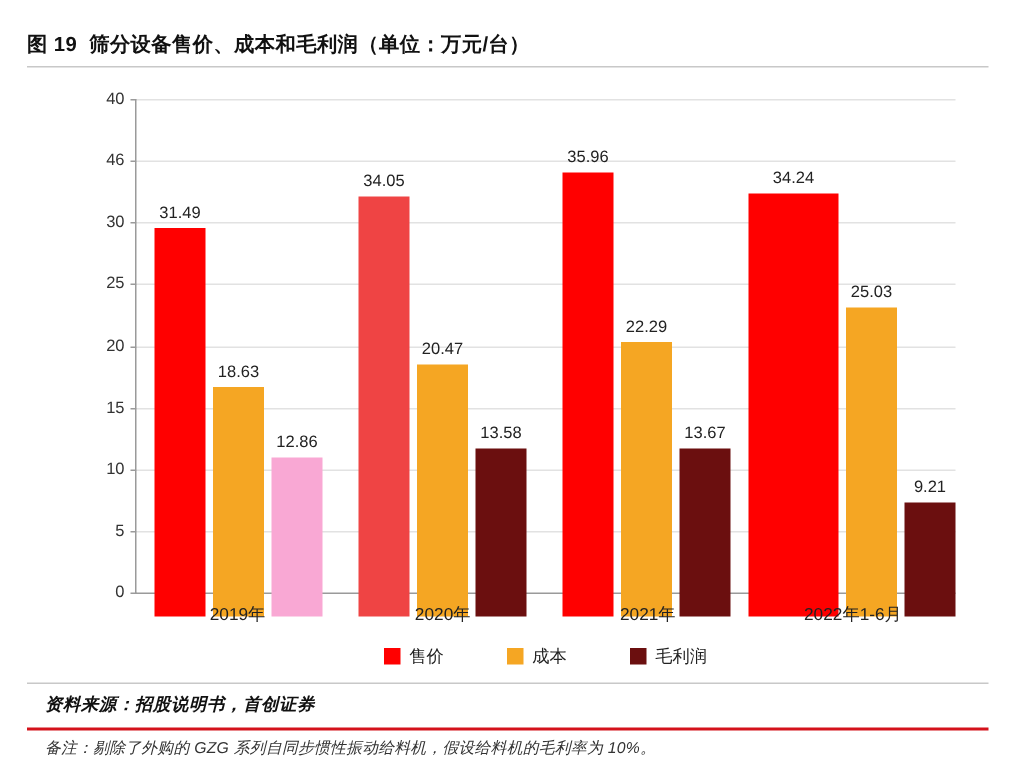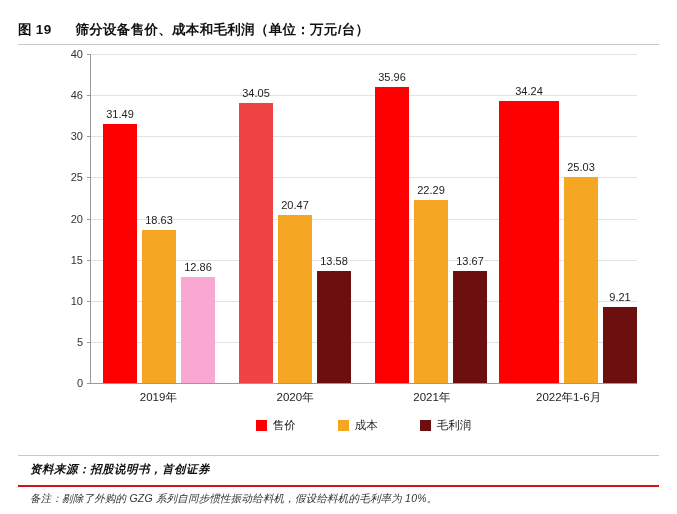--- a/index.html
+++ b/index.html
@@ -23,42 +23,42 @@
   }
   
   .title-row {
     position: absolute;
     left: 18px;
     top: 16px;
     width: 641px;
     height: 28px;
     display: flex;
     align-items: center;
-    gap: 24px;
+    gap: 8px;
   }
   .title-text {
     font-size: 13.5px;
     font-weight: bold;
     color: #111111;
     letter-spacing: 0.3px;
     white-space: nowrap;
   }
   .title-rule {
     position: absolute;
     left: 18px;
     top: 44px;
     width: 641px;
     height: 1px;
     background: #c8c8c8;
   }
   
   .chart-wrap {
     position: absolute;
     left: 18px;
-    top: 40px;
+    top: 52px;
     width: 641px;
     height: 390px;
   }
   .plot {
     position: absolute;
     left: 72px;
     top: 14px;
     right: 22px;
     height: 330px;
     border-left: 1px solid #9a9a9a;
@@ -97,20 +97,21 @@
     display: flex;
   }
   .group {
     position: relative;
     flex: 1 1 0;
     height: 100%;
     display: flex;
     align-items: flex-end;
     justify-content: center;
     gap: 5px;
+    margin-top: 16px;
   }
   .bar {
     position: relative;
     width: 34px;
   }
   .bar .val {
     position: absolute;
     bottom: 100%;
     left: 50%;
     transform: translateX(-50%);

